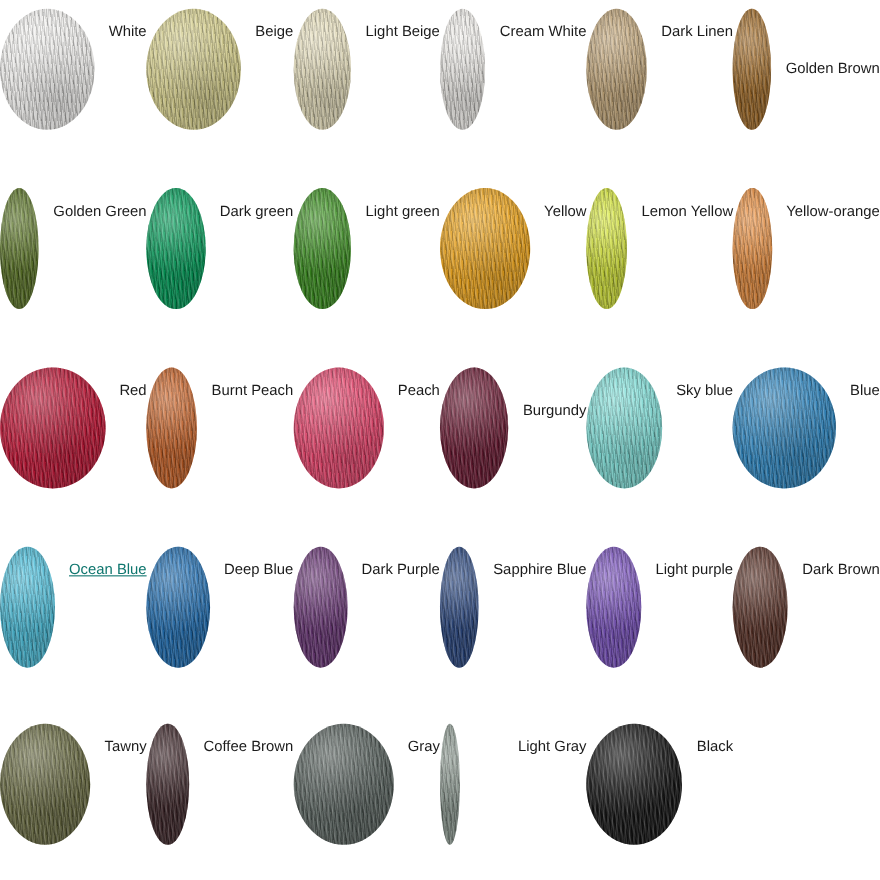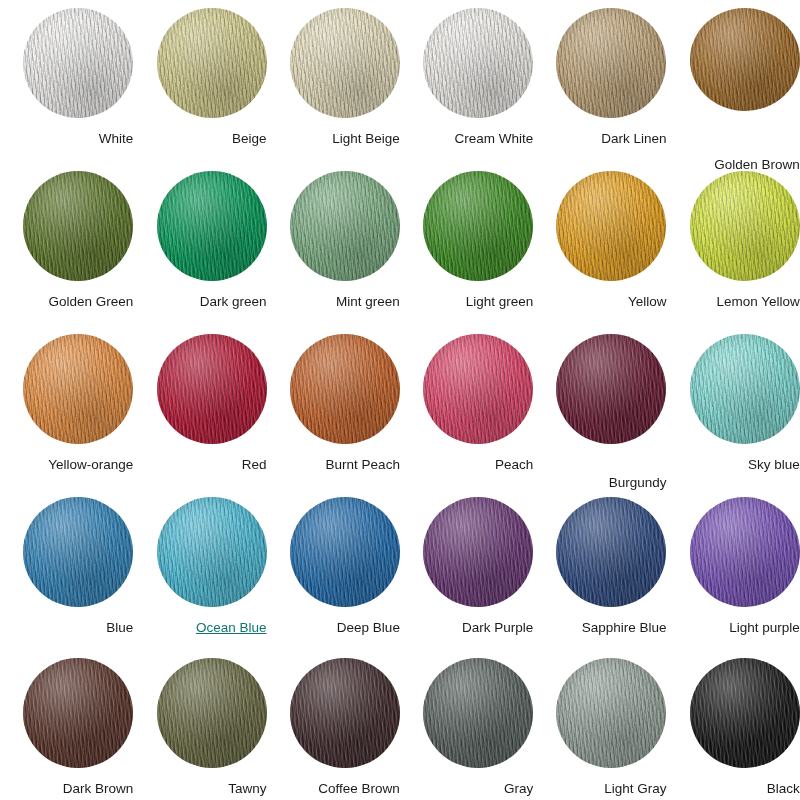--- a/index.html
+++ b/index.html
@@ -17,23 +17,23 @@
   #swatch-grid {
     display: grid;
     grid-template-columns: repeat(6, 133.3px);
     grid-template-rows: 163px 163px 163px 161px 150px;
     padding-top: 8px;
     box-sizing: border-box;
   }
 
   .swatch-cell {
     display: flex;
-    flex-direction: column;
-    align-items: flex-end;
+    align-items: flex-start;
     justify-content: flex-start;
+    gap: 13px;
   }
 
   .swatch-disc-wrap {
     width: 110px;
     height: 110px;
     position: relative;
   }
 
   .swatch-disc {
     position: absolute;
@@ -202,32 +202,20 @@
           <div class="tex tex-b"></div>
           <div class="tex tex-c"></div>
           <div class="shade"></div>
           <div class="edge"></div>
         </div>
       </div>
       <div class="swatch-label" style="color: rgb(27, 27, 27);">Dark green</div>
     </div>
     <div class="swatch-cell">
       <div class="swatch-disc-wrap">
-        <div class="swatch-disc" style="background: rgb(127, 180, 134);">
-          <div class="tex tex-a"></div>
-          <div class="tex tex-b"></div>
-          <div class="tex tex-c"></div>
-          <div class="shade"></div>
-          <div class="edge"></div>
-        </div>
-      </div>
-      <div class="swatch-label" style="color: rgb(27, 27, 27);">Mint green</div>
-    </div>
-    <div class="swatch-cell">
-      <div class="swatch-disc-wrap">
         <div class="swatch-disc" style="background: rgb(60, 147, 32);">
           <div class="tex tex-a"></div>
           <div class="tex tex-b"></div>
           <div class="tex tex-c"></div>
           <div class="shade"></div>
           <div class="edge"></div>
         </div>
       </div>
       <div class="swatch-label" style="color: rgb(27, 27, 27);">Light green</div>
     </div>

